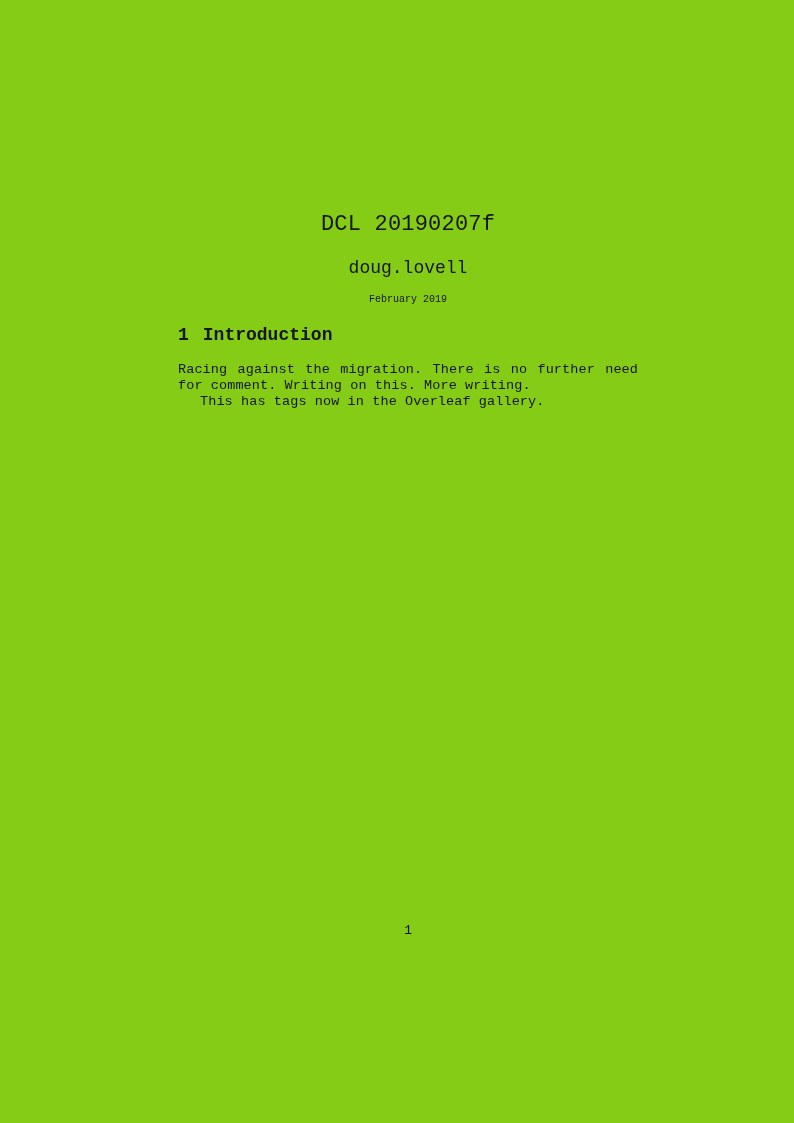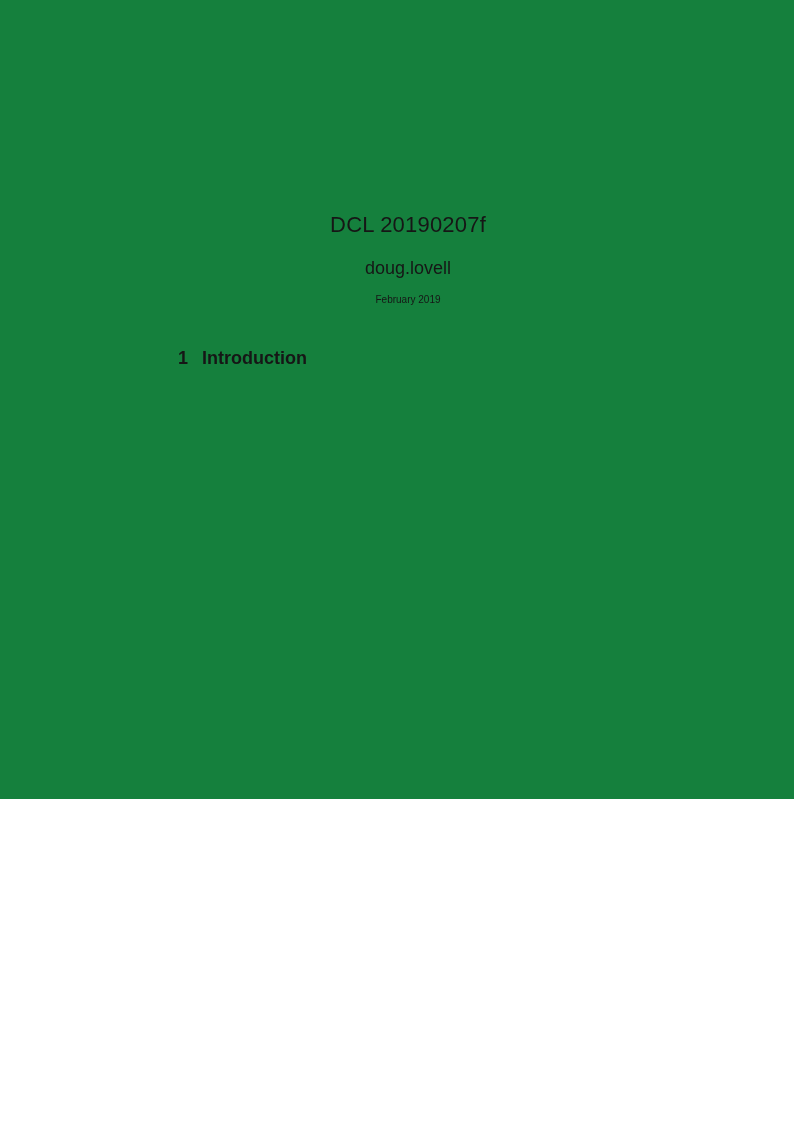--- a/index.html
+++ b/index.html
@@ -4,23 +4,23 @@
 <style>
   * { margin: 0; padding: 0; box-sizing: border-box; }
 
   html, body {
     background: #ffffff;
   }
 
   .page {
     position: relative;
     width: 794px;
-    height: 799px;
-    background: #15803d;
-    font-family: Liberation Sans, sans-serif;
+    height: 1123px;
+    background: #84cc16;
+    font-family: Liberation Mono, monospace;
     color: #161616;
     overflow: hidden;
   }
 
   .content {
     position: absolute;
     top: 0;
     left: 178px;
     width: 460px;
   }
@@ -42,21 +42,21 @@
   }
 
   .doc-date {
     margin-top: 14px;
     font-size: 10px;
     line-height: 18px;
     text-align: center;
   }
 
   .section-heading {
-    margin-top: 39px;
+    margin-top: 16px;
     font-size: 18px;
     font-weight: 700;
     line-height: 20px;
     text-align: left;
   }
 
   .section-number {
     display: inline-block;
     margin-right: 14px;
   }
@@ -95,18 +95,20 @@
     <div class="doc-title">DCL 20190207f</div>
 
     <div class="doc-author">doug.lovell</div>
 
     <div class="doc-date">February 2019</div>
 
     <div class="section-heading">
       <span class="section-number">1</span><span class="section-title">Introduction</span>
     </div>
 
+    <p class="body-par first">Racing against the migration.  There is no further need for comment.  Writing on this. More writing.</p>
 
+    <p class="body-par indented">This has tags now in the Overleaf gallery.</p>
 
   </div>
 
   <div class="page-number">1</div>
 </div>
 
 </body></html>

